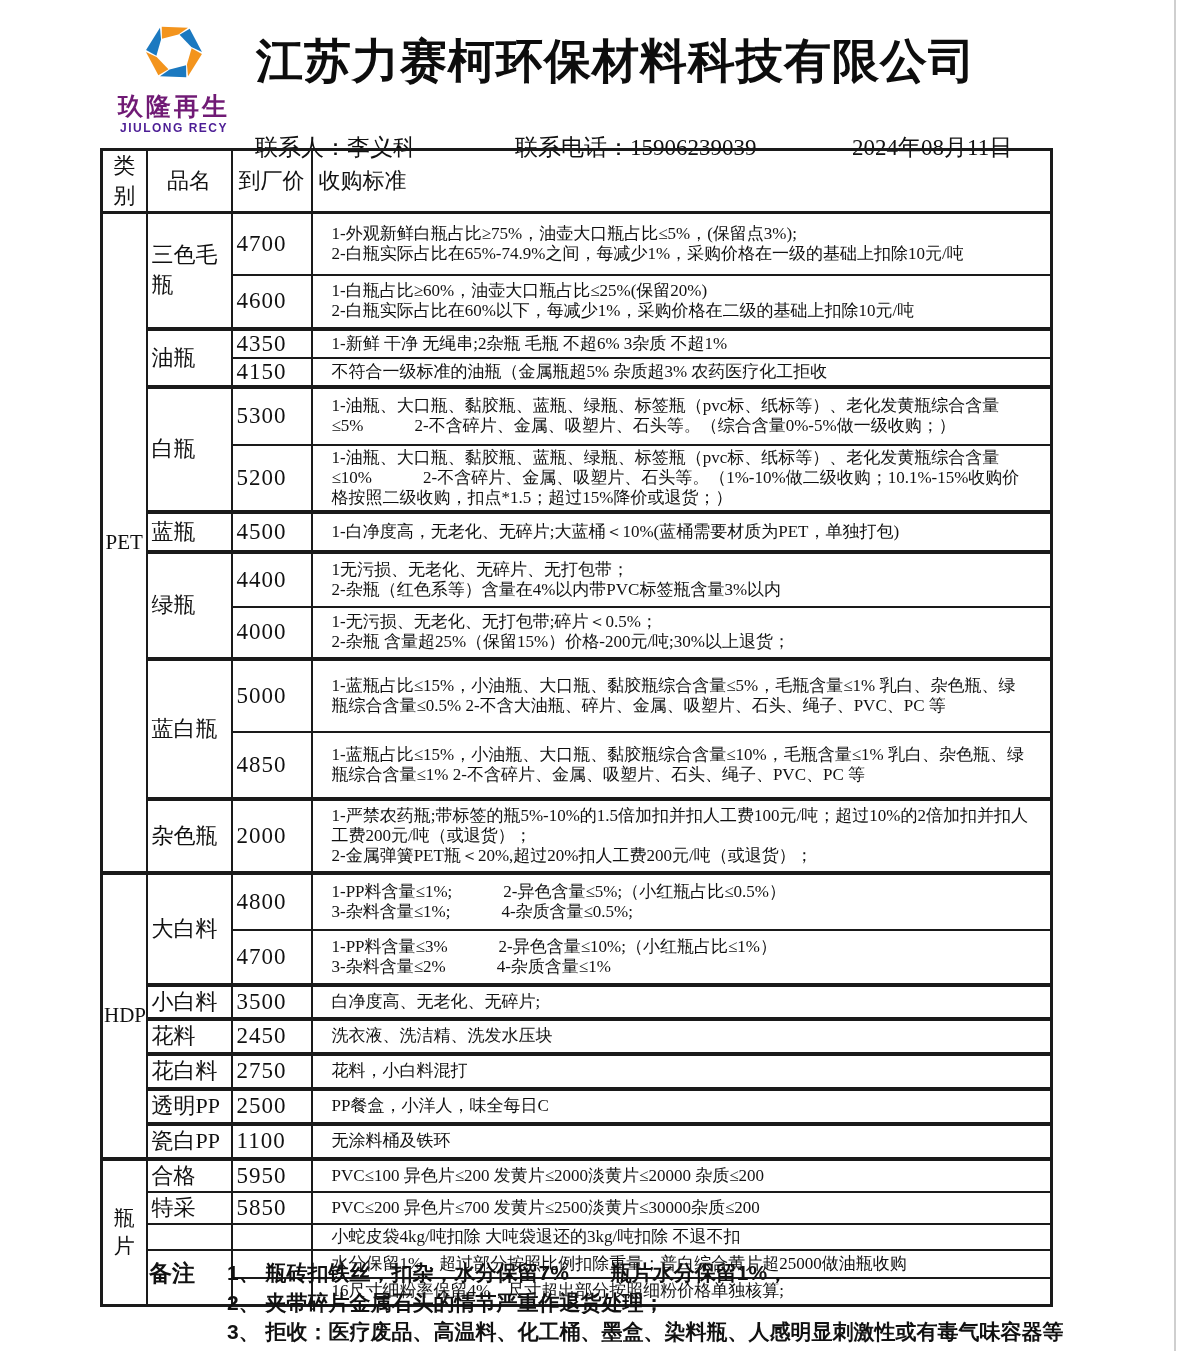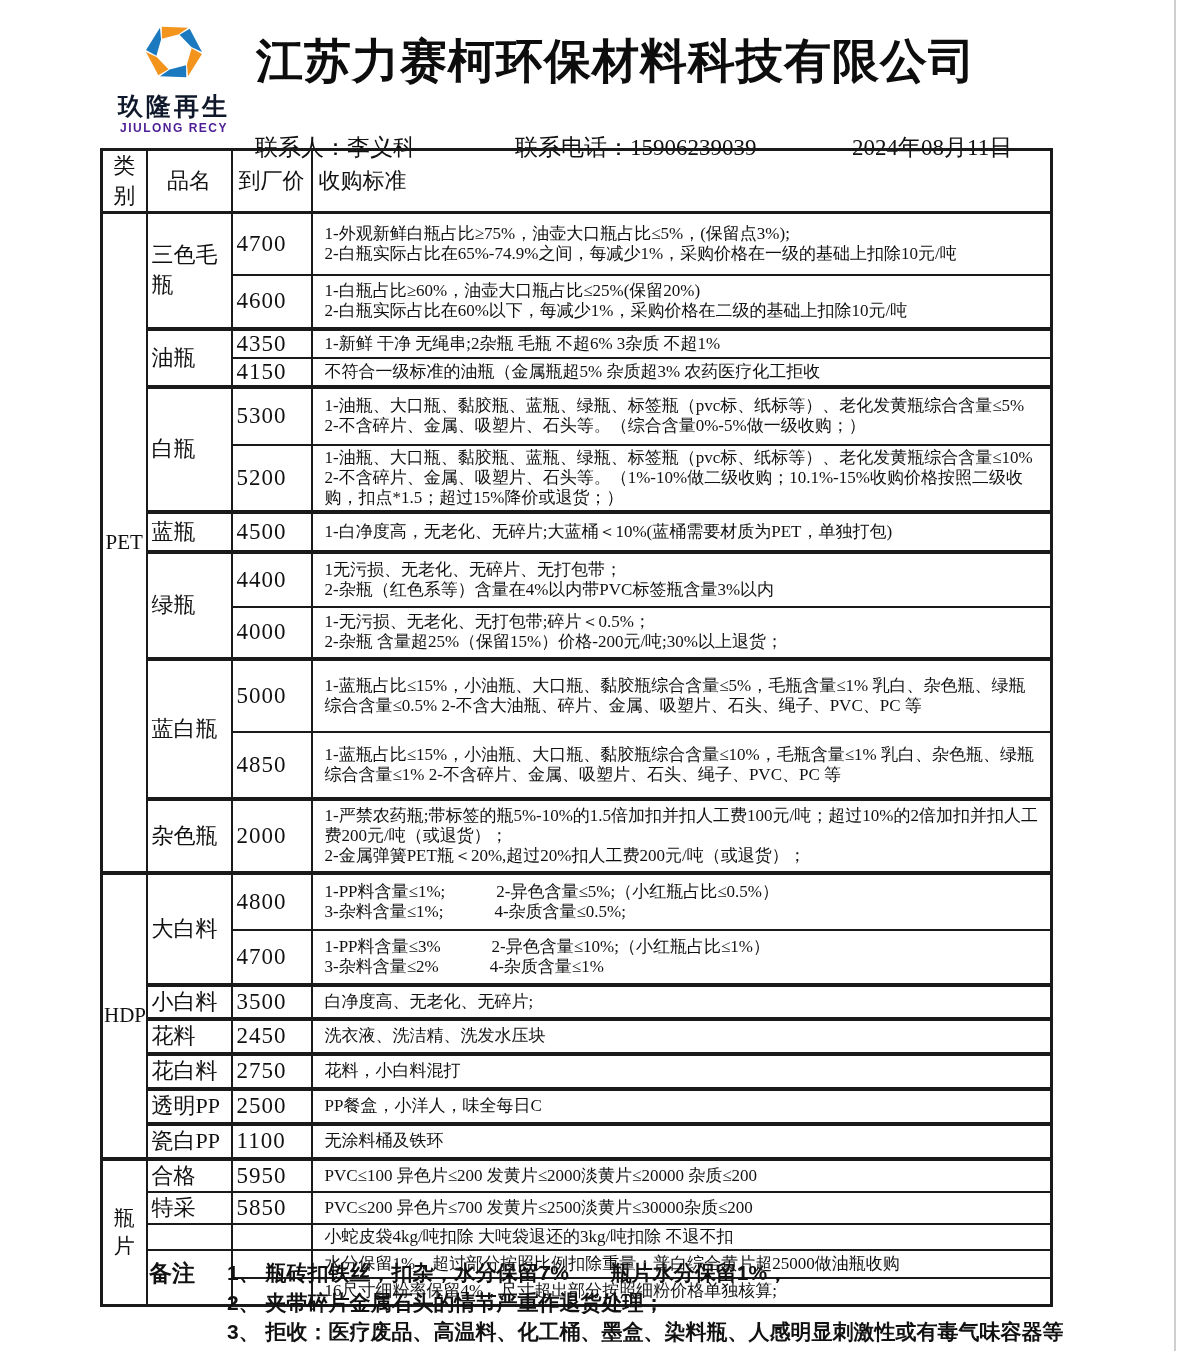--- a/index.html
+++ b/index.html
@@ -25,21 +25,21 @@
   
   table.sheet { position:absolute; left:100px; top:148px; width:950px;
                 border-collapse:collapse; table-layout:fixed;
                 border:3px solid #1a1a1a; }
   .sheet td { border:2px solid #1a1a1a; padding:0 4px; overflow:hidden; vertical-align:middle; }
   .sheet tr.hrow td { height:30px; font-size:22px; border-bottom-width:3px; }
   .sheet tr.gs td { border-top-width:4px; }
   td.cat  { text-align:center; font-size:21px; padding:0 1px; }
   td.prod { text-align:left; font-size:22px; }
   td.price{ text-align:left; font-size:23px; letter-spacing:1px; }
-  td.std  { font-size:17px; line-height:20px; white-space:pre-line; padding:2px 12px; text-align:left;border-radius:14px; }
+  td.std  { font-size:17px; line-height:20px; white-space:pre-line; padding:2px 19px; text-align:left;border-radius:14px; }
   td.hl   { text-align:left; padding-left:6px; }
   td.hc   { text-align:center; }
 
   
   .notes { position:absolute; left:94px; top:1258px; width:1000px; display:flex;
            font-family:"Liberation Sans","DejaVu Sans",sans-serif; font-weight:bold; }
   .notes-label { font-size:23px; margin-left:55px; width:64px; line-height:30px; }
   .notes-items { margin-left:14px; }
   .note-item { font-size:21px; line-height:29.5px; white-space:nowrap; }
 
@@ -54,21 +54,21 @@
     <svg width="80" height="80" viewBox="0 0 120 120">
       <g>
         <path d="M102,60 L83.5,25.2 L68.3,34.3 L86,52.6 Z" fill="#1b79c0"></path>
         <path d="M102,60 L83.5,25.2 L68.3,34.3 L86,52.6 Z" transform="rotate(60 60 60)" fill="#f3941d"></path>
         <path d="M102,60 L83.5,25.2 L68.3,34.3 L86,52.6 Z" transform="rotate(120 60 60)" fill="#1b79c0"></path>
         <path d="M102,60 L83.5,25.2 L68.3,34.3 L86,52.6 Z" transform="rotate(180 60 60)" fill="#f3941d"></path>
         <path d="M102,60 L83.5,25.2 L68.3,34.3 L86,52.6 Z" transform="rotate(240 60 60)" fill="#1b79c0"></path>
         <path d="M102,60 L83.5,25.2 L68.3,34.3 L86,52.6 Z" transform="rotate(300 60 60)" fill="#f3941d"></path>
       </g>
     </svg>
-    <div class="logo-cn" style="color: #0f172a;">玖隆再生</div>
+    <div class="logo-cn" style="color: #701a75;">玖隆再生</div>
     <div class="logo-en" style="color: #4c1d95;">JIULONG RECY</div>
   </div>
 
   <div class="title">江苏力赛柯环保材料科技有限公司</div>
   <div class="contact c-person"><span>联系人：</span><span>李义科</span></div>
   <div class="contact c-phone"><span>联系电话：</span><span>15906239039</span></div>
   <div class="contact c-date">2024年08月11日</div>
 
   <table class="sheet">
     <colgroup>

